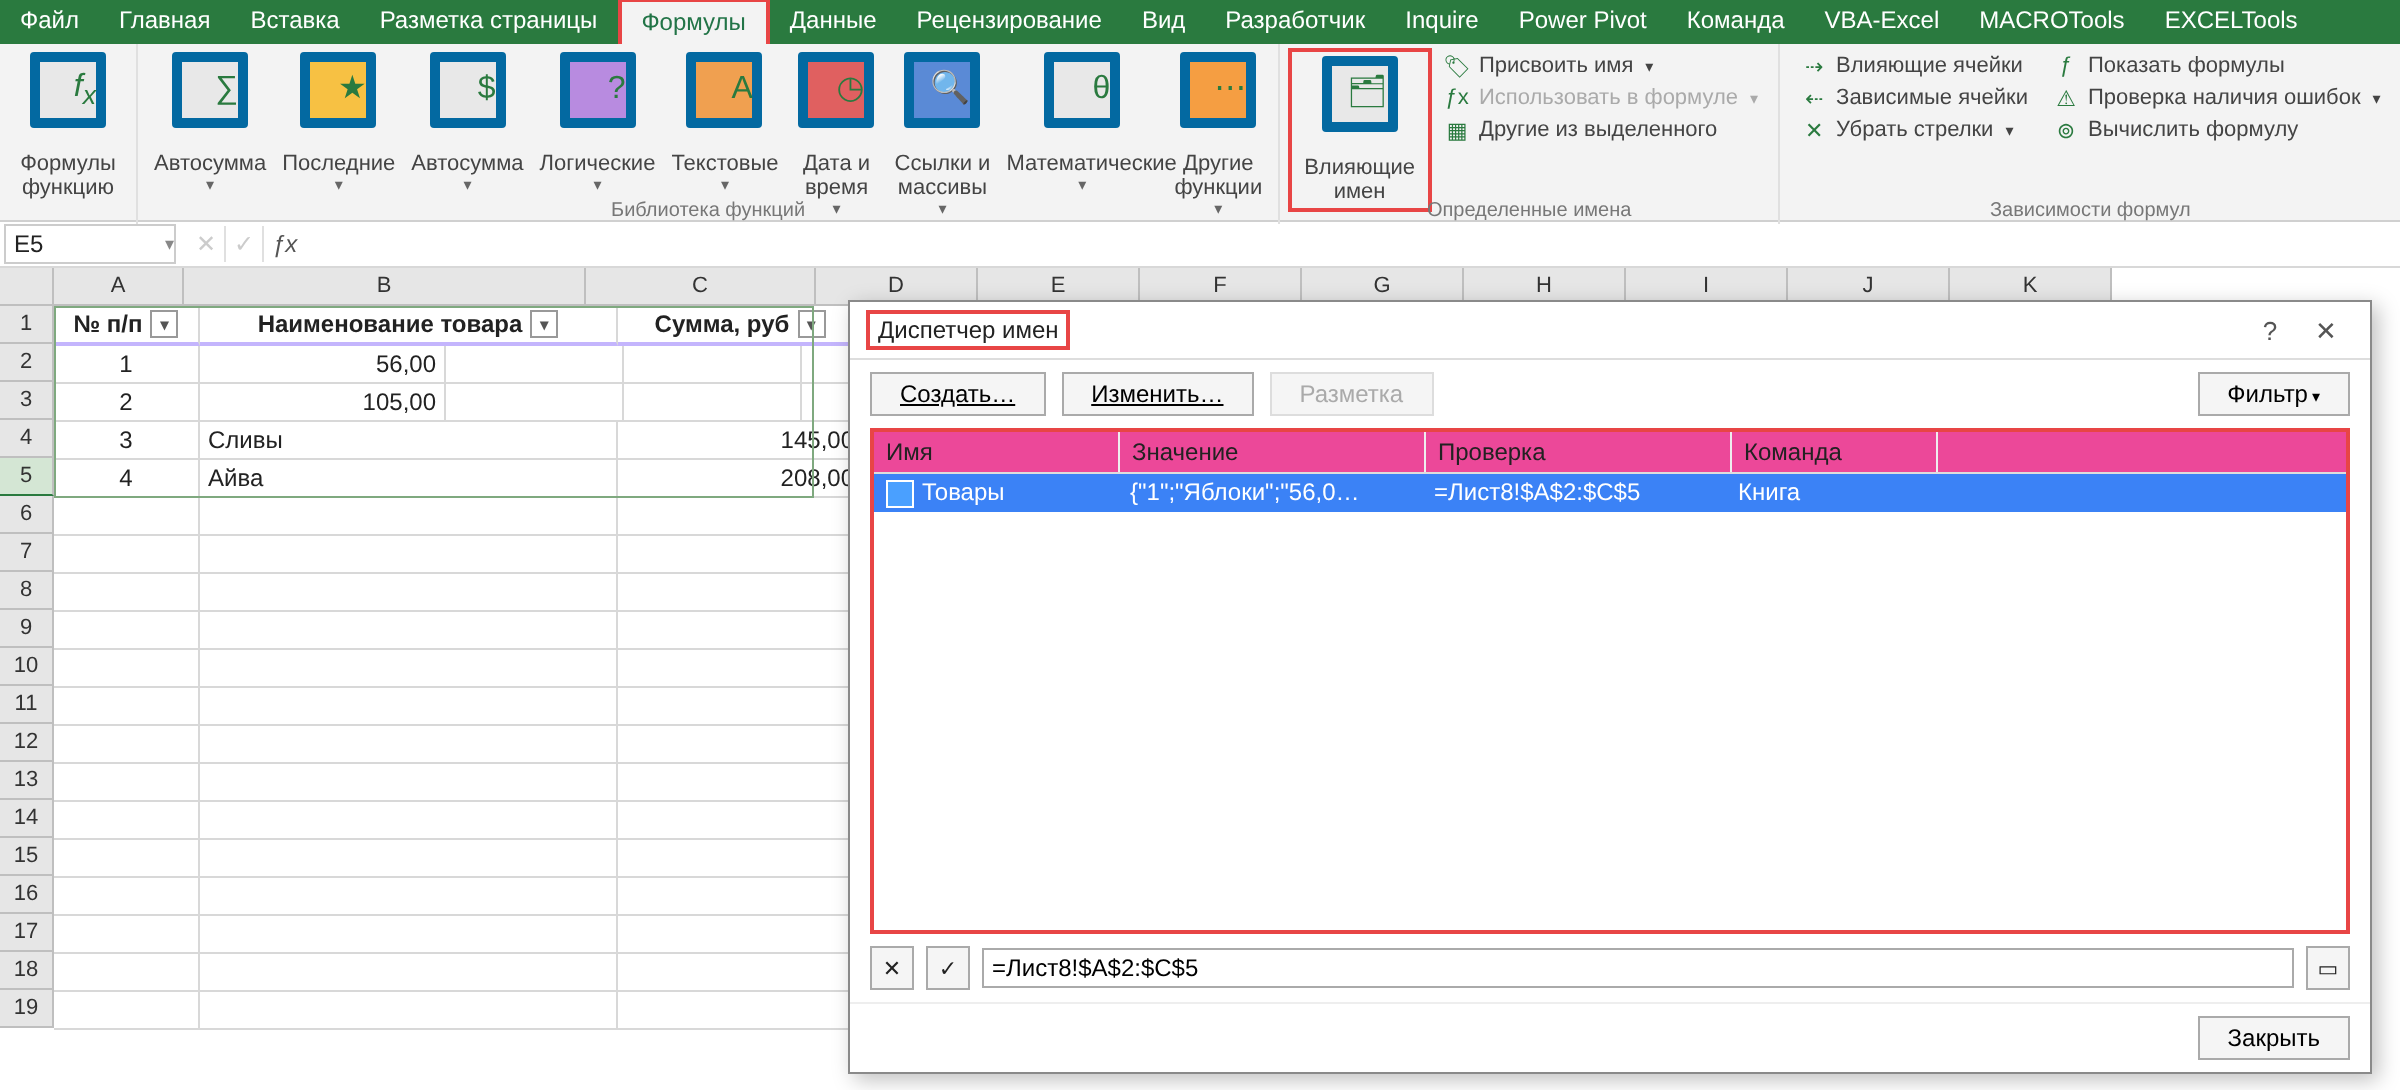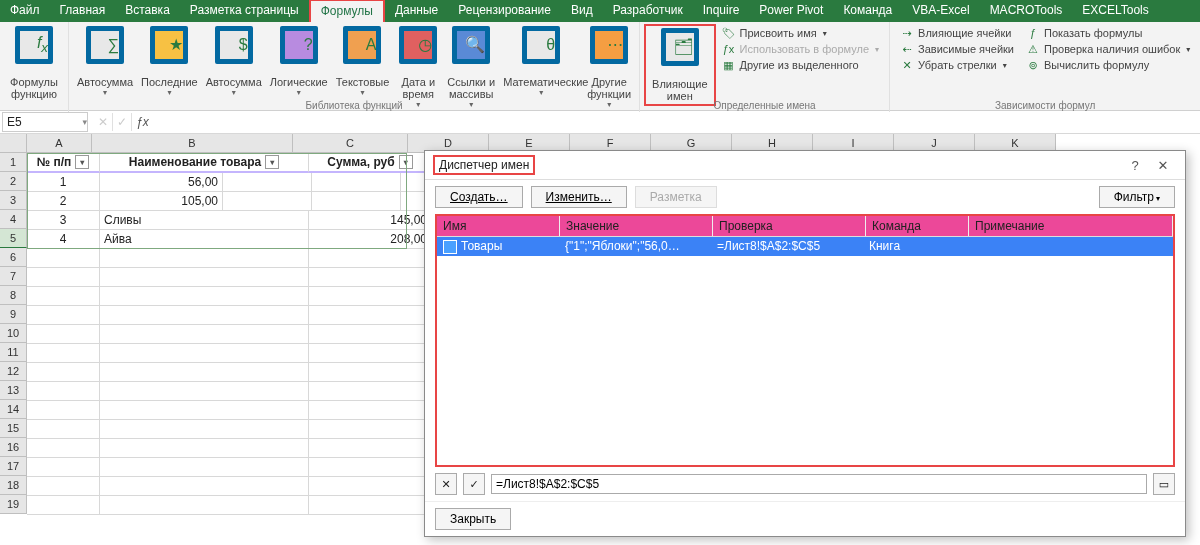--- a/index.html
+++ b/index.html
@@ -66,21 +66,21 @@
 .lw1{width:110px}
 .lw2{width:140px}
 .lw3{width:140px}
 .lw4{width:90px}
 .lw5{flex:1}
 .listrow .lico{width:12px;height:12px;display:inline-block;background:#4aa0ff;border:1px solid #fff;margin-right:4px;vertical-align:middle}
 .rangebar{padding:6px 10px;display:flex;flex-direction:column;gap:3px;font-size:12px}
 .rangebar .rrow{display:flex;align-items:center;gap:6px}
 .rangebar input{flex:1;border:1px solid #aaa;height:18px;padding:0 4px;font-size:12px}
 .rangebar .rbtn2{width:20px;height:20px;border:1px solid #aaa;background:#f5f5f5;display:flex;align-items:center;justify-content:center;font-size:11px}
-.dlg-footer{display:flex;padding:6px 10px;border-top:1px solid #eee}
+.dlg-footer{display:flex;justify-content:flex-end;padding:6px 10px;border-top:1px solid #eee}
 .dropsym{font-size:8px;margin-left:2px}
 </style>
 </head>
 <body>
 
 <div class="tabbar">
   <div class="tab">Файл</div>
   <div class="tab">Главная</div>
   <div class="tab">Вставка</div>
   <div class="tab">Разметка страницы</div>
@@ -540,21 +540,20 @@
     <button class="dlg-btn"><span class="u">Изменить…</span></button>
     <button class="dlg-btn dis"><span>Разметка</span></button>
     <button class="dlg-btn filter"><span>Фильтр</span><span class="dropsym">▾</span></button>
   </div>
   <div class="listarea">
     <div class="listhdr">
       <div class="lw1">Имя</div>
       <div class="lw2">Значение</div>
       <div class="lw3">Проверка</div>
       <div class="lw4">Команда</div>
-      <div class="lw5">Примечание</div>
     </div>
     <div class="listrow">
       <div class="lw1"><span class="lico"></span><span>Товары</span></div>
       <div class="lw2">{"1";"Яблоки";"56,0…</div>
       <div class="lw3">=Лист8!$A$2:$C$5</div>
       <div class="lw4">Книга</div>
       <div class="lw5"></div>
     </div>
     <div style="flex:1"></div>
   </div>

